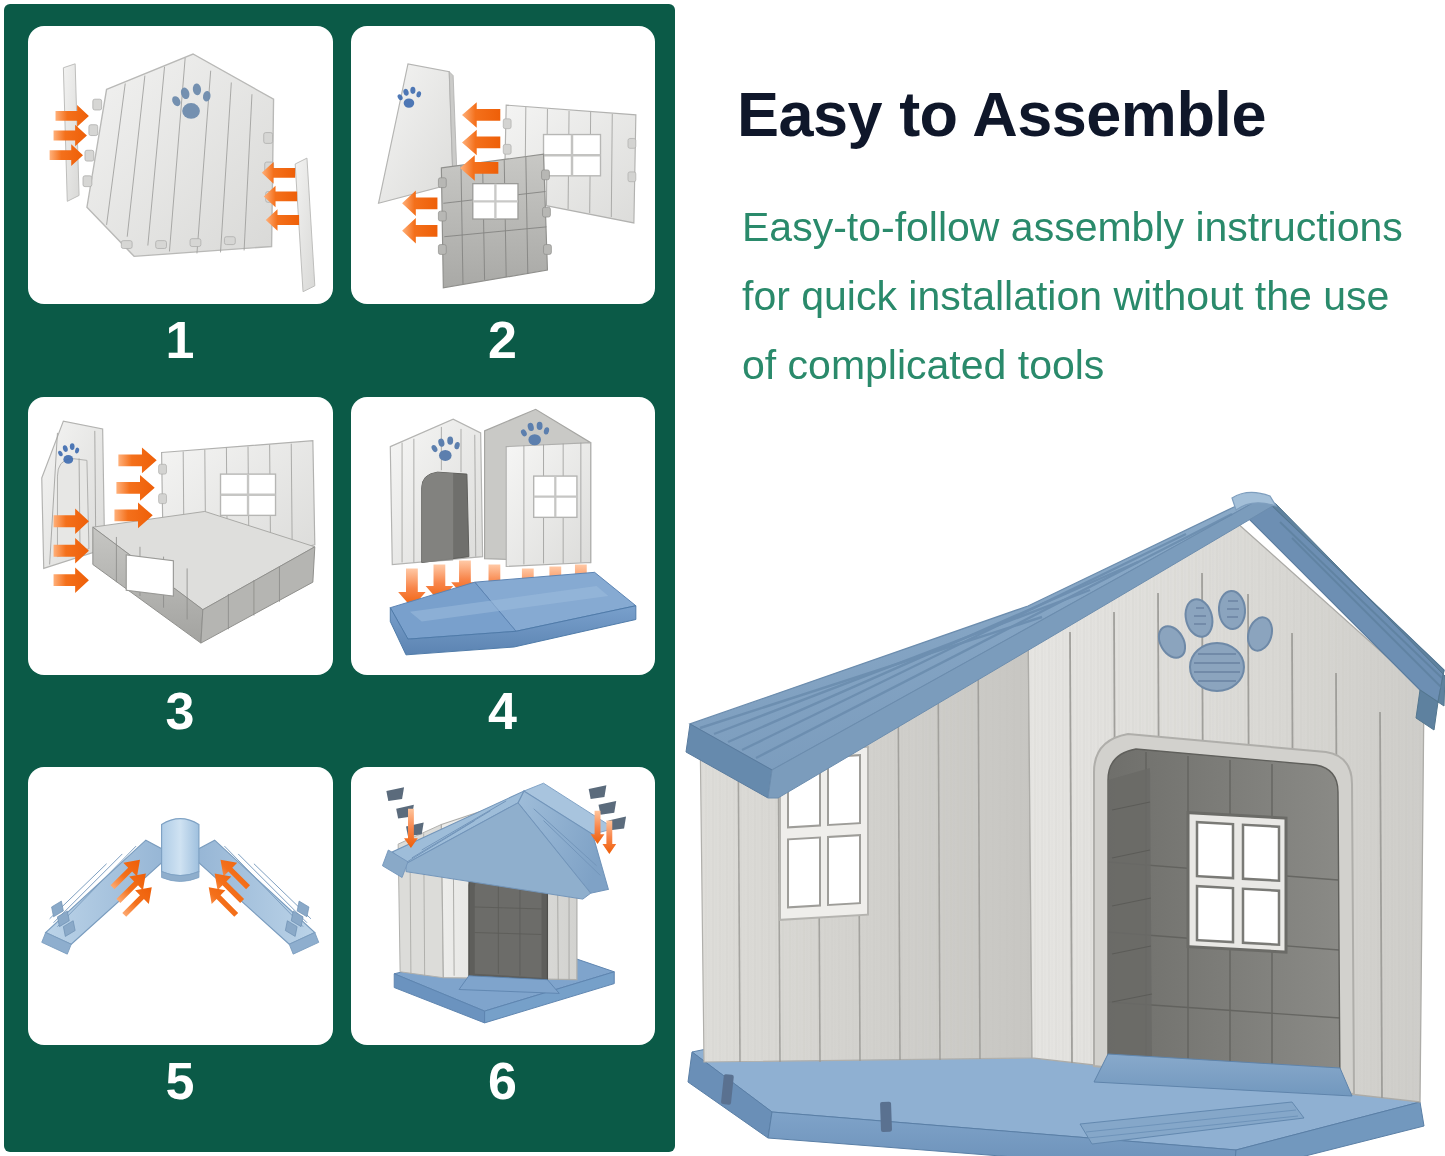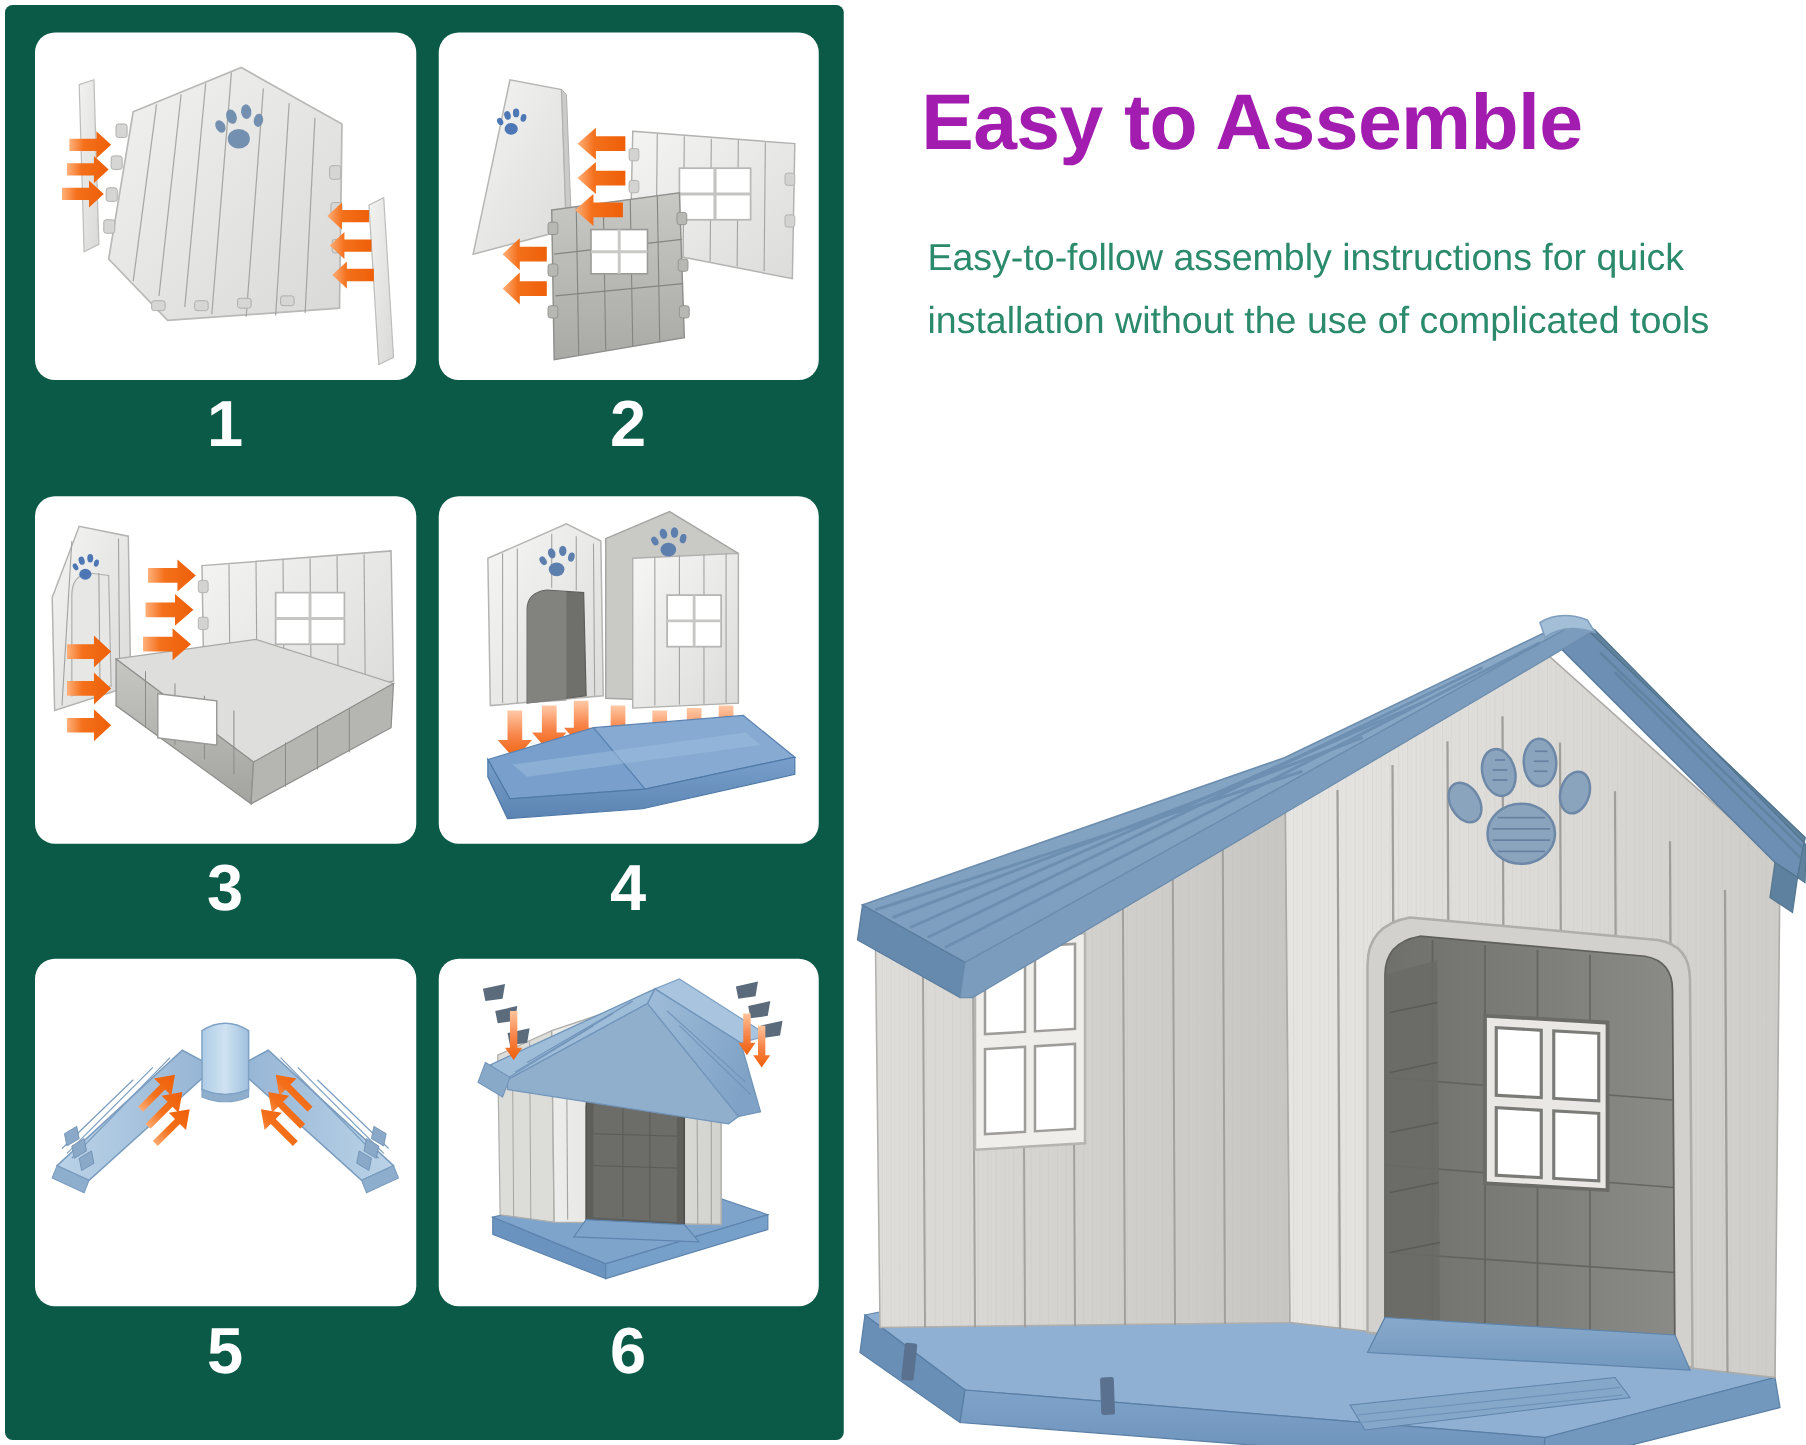--- a/index.html
+++ b/index.html
@@ -51,35 +51,35 @@
     font-weight: bold;
     line-height: 1;
     margin-top: 10px;
     letter-spacing: 0.5px;
   }
 
   
   #headline {
     position: absolute;
     left: 737px;
-    top: 20px;
+    top: 36px;
     width: 680px;
-    color: #a21caf;
+    color: #0f172a;
     font-size: 63px;
     font-weight: bold;
     letter-spacing: -0.5px;
     line-height: 1.15;
   }
   #subcopy {
     position: absolute;
     left: 742px;
     top: 152px;
     width: 672px;
     color: #2A8A6B;
-    font-size: 30px;
+    font-size: 41px;
     font-weight: normal;
     line-height: 1.68;
   }
 
   
   #hero {
     position: absolute;
     left: 676px;
     top: 462px;
     width: 769px;

